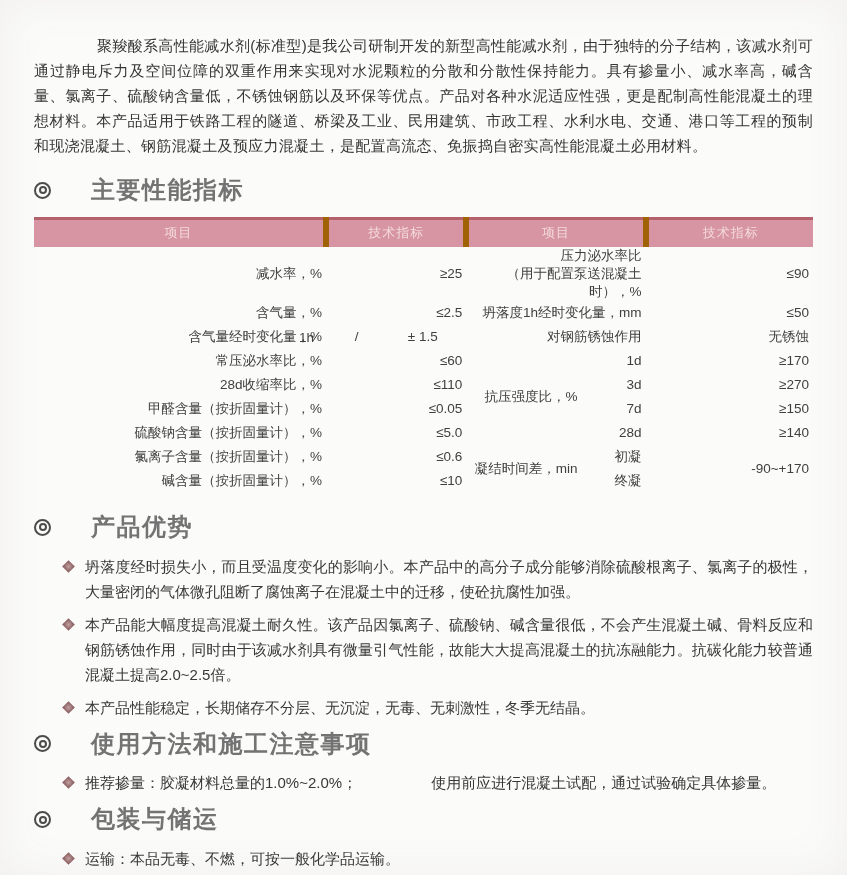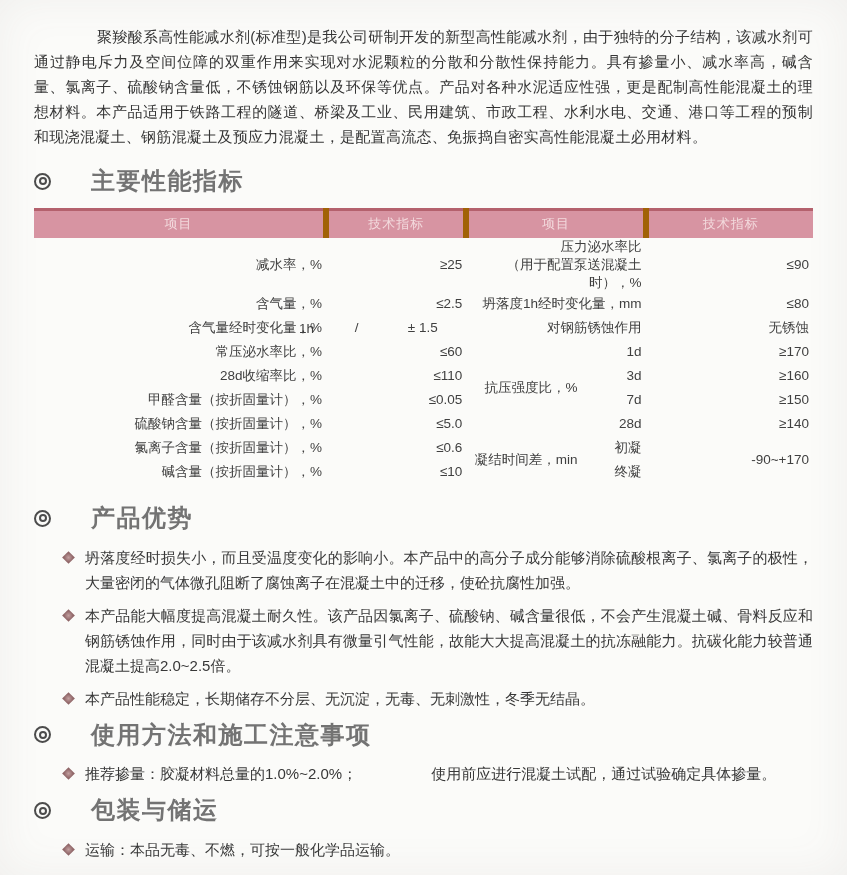--- a/index.html
+++ b/index.html
@@ -1,20 +1,20 @@
 <!DOCTYPE html>
 <html><head>
 <meta charset="utf-8">
 <style>
   html,body { margin:0; padding:0; background:#e8e8e6; }
   .page {
     position:relative;
     width:847px; height:875px;
     box-sizing:border-box;
-    padding:18px 34px 14px 34px;
+    padding:27px 34px 14px 34px;
     background:#fbfbf9;
     box-shadow: inset 0 0 45px rgba(110,105,100,0.08);
     font-family:"Liberation Sans","DejaVu Sans",sans-serif;
     color:#3a3a3a;
     overflow:hidden;
   }
   
   .intro {
     margin:6px 0 18px 0;
     font-size:15px;
@@ -115,21 +115,21 @@
         <td colspan="2" class="two-line">
           <div>压力泌水率比</div>
           <div>（用于配置泵送混凝土时），%</div>
         </td>
         <td>≤90</td>
       </tr>
       <tr>
         <td>含气量，%</td>
         <td>≤2.5</td>
         <td colspan="2">坍落度1h经时变化量，mm</td>
-        <td>≤80</td>
+        <td>≤50</td>
       </tr>
       <tr>
         <td class="cell-rel">
           <span>含气量经时变化量，%</span>
           <span class="sub-right">1h</span>
         </td>
         <td>
           <div class="val-split">
             <span>/</span>
             <span>± 1.5</span>
@@ -142,21 +142,21 @@
         <td>常压泌水率比，%</td>
         <td>≤60</td>
         <td rowspan="4">抗压强度比，%</td>
         <td>1d</td>
         <td>≥170</td>
       </tr>
       <tr>
         <td>28d收缩率比，%</td>
         <td>≤110</td>
         <td>3d</td>
-        <td>≥160</td>
+        <td>≥270</td>
       </tr>
       <tr>
         <td>甲醛含量（按折固量计），%</td>
         <td>≤0.05</td>
         <td>7d</td>
         <td>≥150</td>
       </tr>
       <tr>
         <td>硫酸钠含量（按折固量计），%</td>
         <td>≤5.0</td>

